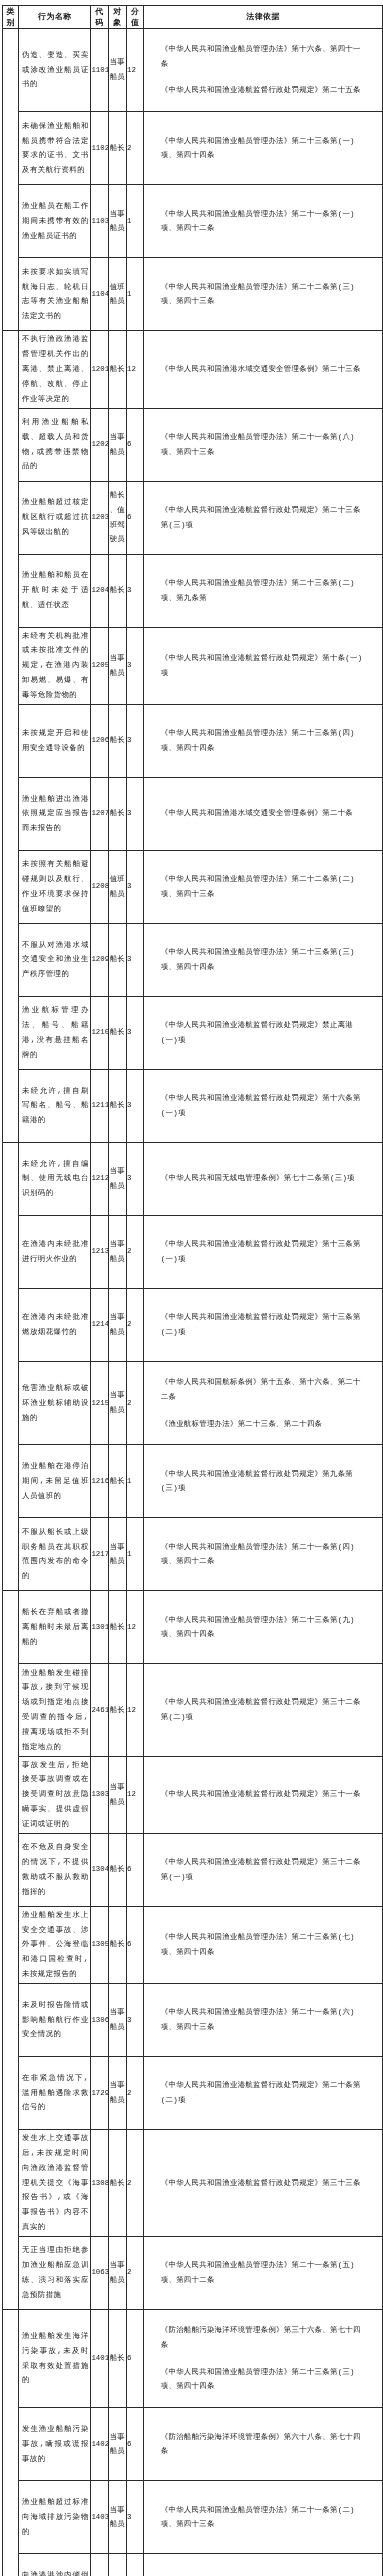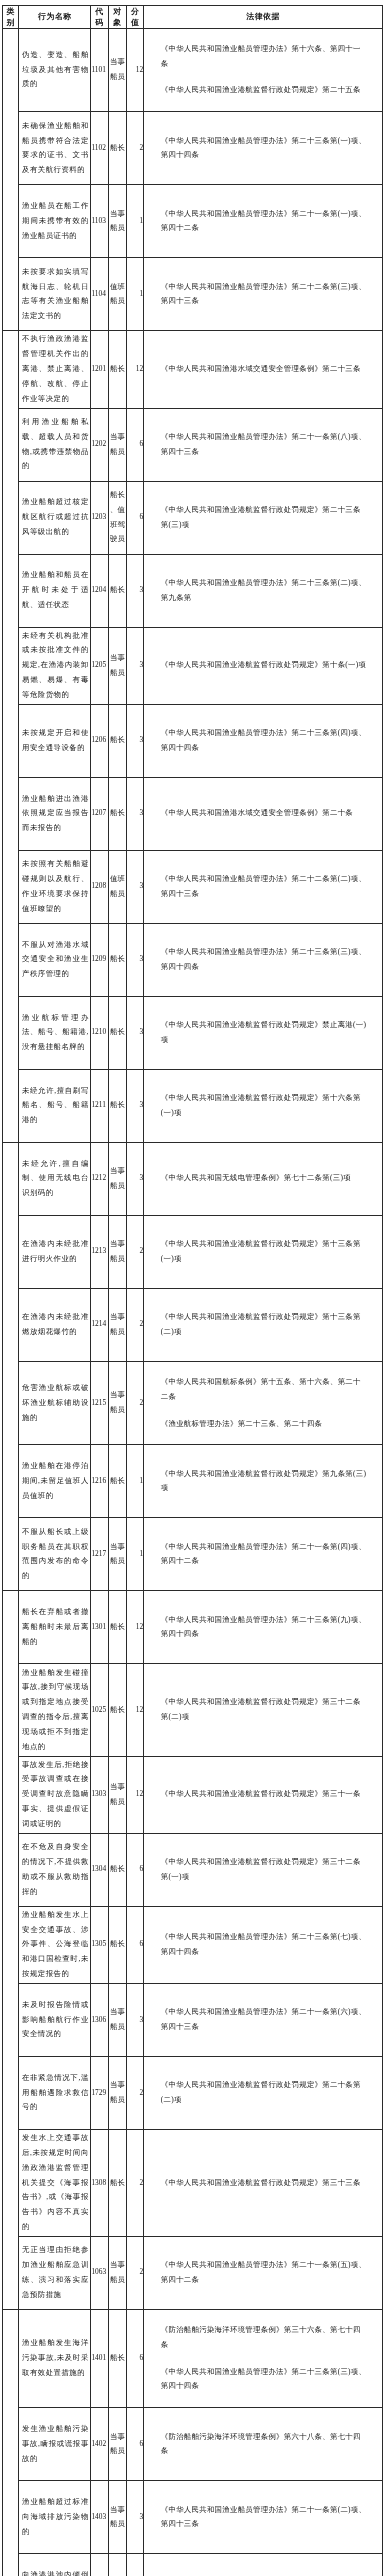--- a/index.html
+++ b/index.html
@@ -1,20 +1,20 @@
 <!DOCTYPE html>
 <html style="font-size:8.4px"><head>
 <meta charset="utf-8">
 <style>
   html,body{margin:0;padding:0;background:#ffffff;}
   .page{
     position:relative;
     width:384px;height:2576px;
     background:#ffffff;
-    font-family:Liberation Serif, serif;
+    font-family:Liberation Mono, monospace;
     color:#161616;
     overflow:hidden;
   }
   table.points{
     position:absolute;top:4.7px;left:2.1px;
     width:380px;
     border-collapse:collapse;
     table-layout:fixed;
     border:1.1px solid #222222;
   }
@@ -30,24 +30,24 @@
     padding:0 0.5px;letter-spacing:0.5px;
   }
   tbody tr{height:73px;}
   tbody td{font-size:7.4px;line-height:2;}
   td.beh{
     text-align:justify;text-justify:inter-character;
     padding:1.1px 1.6px 1.1px 2.6px;letter-spacing:0.5px;
   }
   td.code{text-align:left;letter-spacing:0;padding:0;font-size:7.4px;}
   td.obj{
-    text-align:center;padding:0 1.1px;
+    text-align:left;padding:0 1.1px;
     word-break:break-all;line-break:anywhere;letter-spacing:0;
   }
-  td.pts{text-align:right;letter-spacing:0;padding:0;}
+  td.pts{text-align:left;letter-spacing:0;padding:0;}
   td.legal{padding:1.1px 2.6px 1.1px 4.7px;letter-spacing:0.3px;}
   td.legal .ref{margin:12px;}
   td.cat{padding:0;text-align:center;}
   .vert{
     display:inline-block;width:1.05em;
     word-break:break-all;line-break:anywhere;
     font-weight:bold;font-size:7.9px;line-height:1.55;
     letter-spacing:0;text-align:center;margin-left:44px;
   }
 </style>
@@ -70,21 +70,21 @@
         <th>行为名称</th>
         <th>代码</th>
         <th>对象</th>
         <th>分值</th>
         <th>法律依据</th>
       </tr>
     </thead>
     <tbody>
         <tr>
           <td class="cat" rowspan="4"><span class="vert">证书管理类</span></td>
-          <td class="beh">伪造、变造、船舶垃圾及其他有害物质的</td>
+          <td class="beh">伪造、变造、买卖或涂改渔业船员证书的</td>
           <td class="code">1101</td>
           <td class="obj">当事船员</td>
           <td class="pts">12</td>
           <td class="legal">
             <div class="ref">《中华人民共和国渔业船员管理办法》第十六条、第四十一条</div>
             <div class="ref">《中华人民共和国渔业港航监督行政处罚规定》第二十五条</div>
           </td>
         </tr>
         <tr>
           <td class="beh">未确保渔业船舶和船员携带符合法定要求的证书、文书及有关航行资料的</td>
@@ -274,21 +274,21 @@
           <td class="beh">船长在弃船或者撤离船舶时未最后离船的</td>
           <td class="code">1301</td>
           <td class="obj">船长</td>
           <td class="pts">12</td>
           <td class="legal">
             <div class="ref">《中华人民共和国渔业船员管理办法》第二十三条第(九)项、第四十四条</div>
           </td>
         </tr>
         <tr>
           <td class="beh">渔业船舶发生碰撞事故,接到守候现场或到指定地点接受调查的指令后,擅离现场或拒不到指定地点的</td>
-          <td class="code">1025</td>
+          <td class="code">2461</td>
           <td class="obj">船长</td>
           <td class="pts">12</td>
           <td class="legal">
             <div class="ref">《中华人民共和国渔业港航监督行政处罚规定》第三十二条第(二)项</div>
           </td>
         </tr>
         <tr>
           <td class="beh">事故发生后,拒绝接受事故调查或在接受调查时故意隐瞒事实、提供虚假证词或证明的</td>
           <td class="code">1303</td>
           <td class="obj">当事船员</td>

